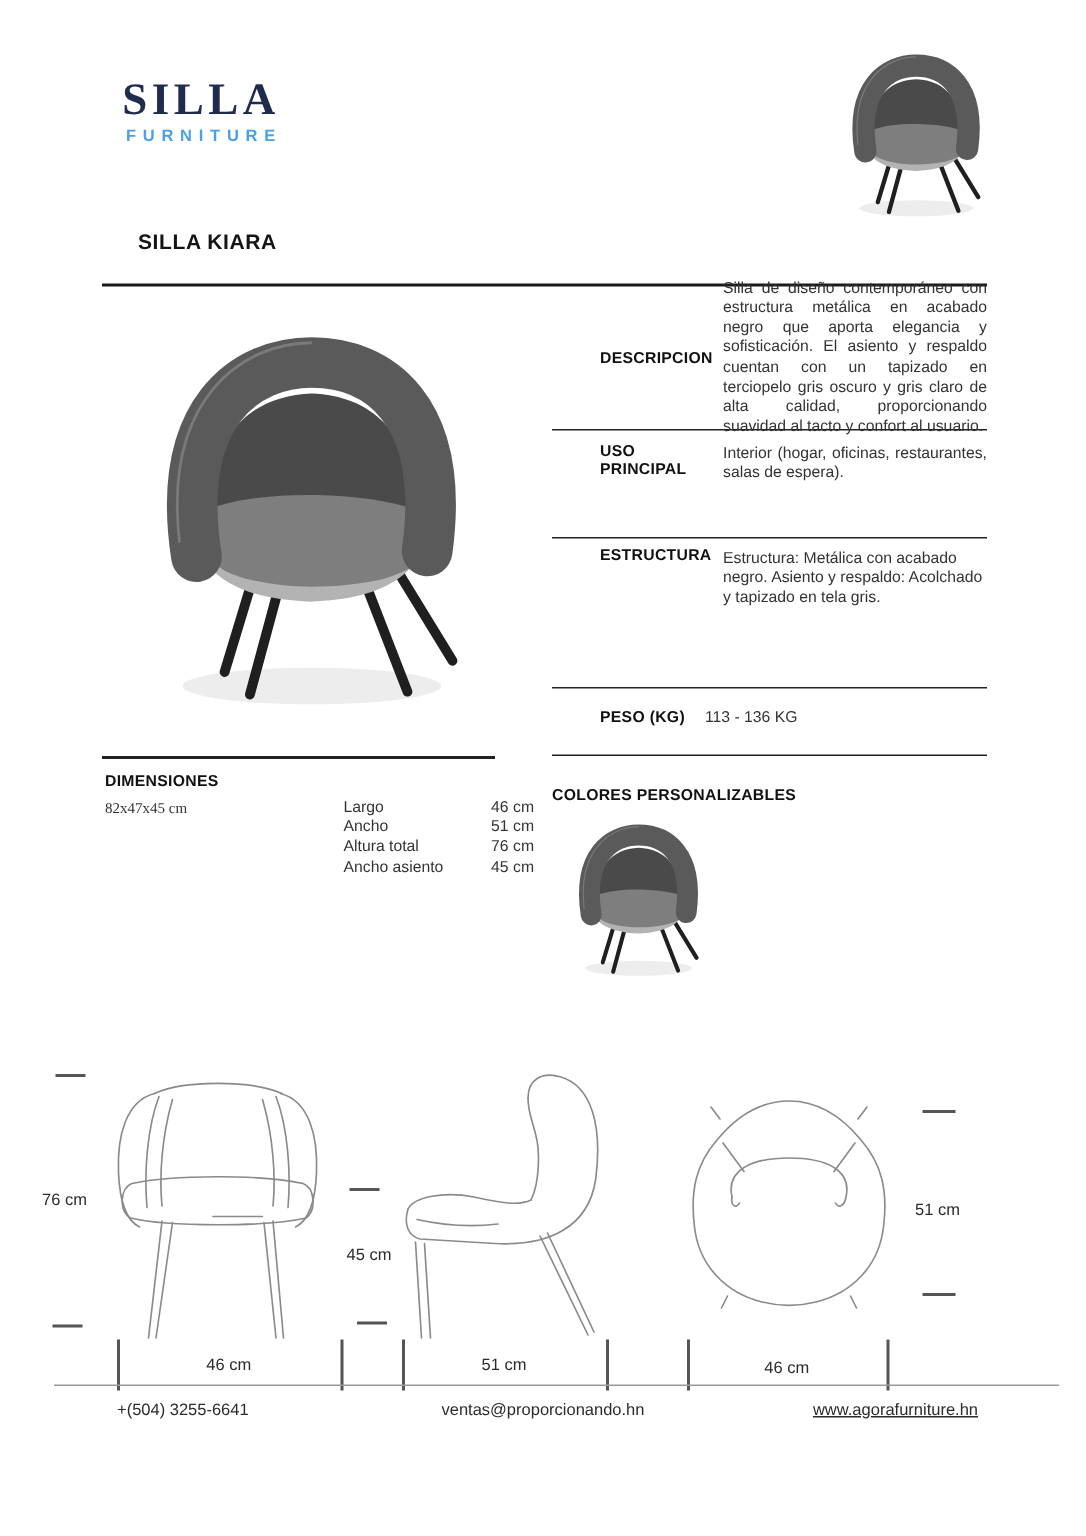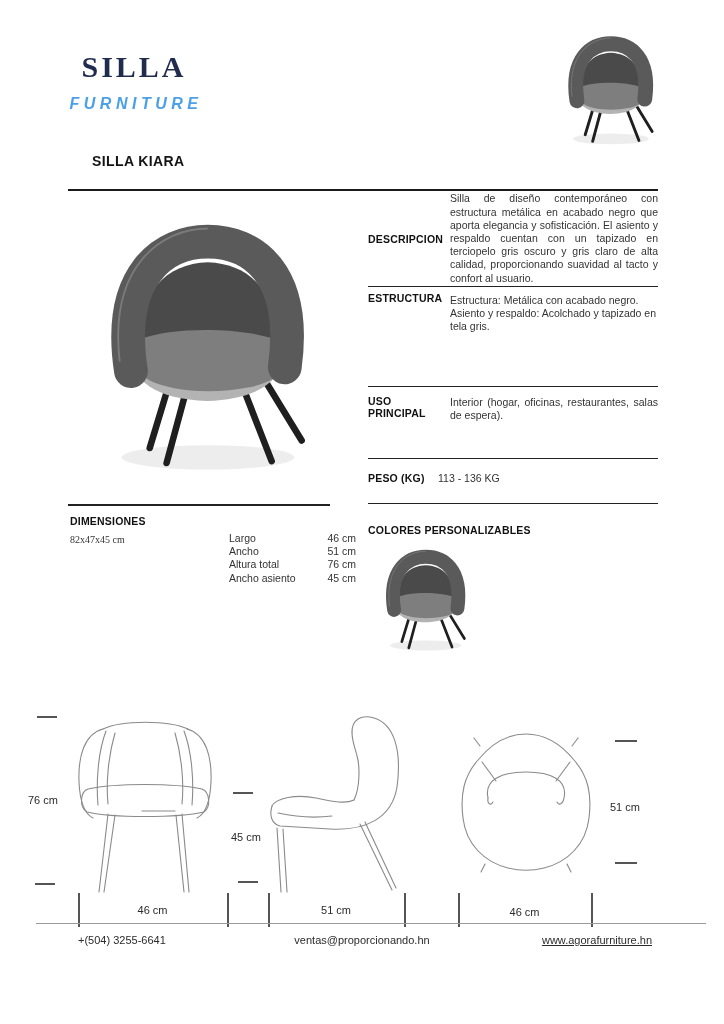--- a/index.html
+++ b/index.html
@@ -9,36 +9,36 @@
     position:relative; width:724px; height:1024px; background:#ffffff;
     overflow:hidden; margin:0 auto;
   }
   
   .logo { position:absolute; left:64px; top:50px; width:140px; text-align:center; }
   .logo .name {
     font-family:"Liberation Serif", serif; font-weight:bold; font-size:30px;
     letter-spacing:3px; color:#1f2c4d; line-height:34px;
   }
   .logo .tagline {
-    font-size:16px; letter-spacing:4.5px; color:#4ba0e8; font-weight:bold;
-    margin-top:11px; padding-left:4px;font-style:italic;
+    font-size:11px; letter-spacing:4.5px; color:#4ba0e8; font-weight:bold;
+    margin-top:1px; padding-left:4px;
   }
   .chair-top { position:absolute; left:548px; top:22px; width:124px; height:132px; }
   
   .page-title {
     position:absolute; left:80px; top:153px; font-size:14px; font-weight:bold;
     letter-spacing:0.4px; color:#141414;margin-left:12px;
   }
   .title-rule { position:absolute; left:68px; top:189px; width:590px; height:2px; background:#1a1a1a; }
   
   .chair-main { position:absolute; left:56px; top:206px; width:300px; height:272px; }
   
   .right-col { position:absolute; left:368px; top:191px; width:290px; }
   .spec { display:flex; border-bottom:1.5px solid #222; }
-  .spec .lbl { width:82px; flex:0 0 82px; font-size:10.5px; font-weight:bold; letter-spacing:0.2px; color:#111; }
+  .spec .lbl { width:82px; flex:0 0 82px; font-size:10.5px; font-weight:bold; letter-spacing:0.2px; color:#111;margin-left:32px; }
   .spec .txt { flex:1; font-size:10.5px; line-height:13.2px; color:#333; }
   .spec-1 { height:96px; align-items:center; }
   .spec-1 .txt { text-align:justify; padding:3px 0 3px 0; }
   .spec-2 { height:100px; padding-top:5px; }
   .spec-2 .txt { padding-top:2px; }
   .spec-3 { height:72px; padding-top:8px; }
   .spec-3 .txt { text-align:justify; padding-top:1px; }
   .spec-4 { height:45px; padding-top:13px; }
   .spec-4 .lbl { width:70px; flex:0 0 70px; }
   
@@ -100,27 +100,27 @@
 
   <svg class="chair-main" viewBox="0 0 300 290">
       <use href="#chair-sym"></use>
     </svg>
 
   <div class="right-col">
     <div class="spec spec-1">
       <div class="lbl">DESCRIPCION</div>
       <div class="txt">Silla de diseño contemporáneo con estructura metálica en acabado negro que aporta elegancia y sofisticación. El asiento y respaldo cuentan con un tapizado en terciopelo gris oscuro y gris claro de alta calidad, proporcionando suavidad al tacto y confort al usuario.</div>
     </div>
+    <div class="spec spec-3">
+      <div class="lbl">USO PRINCIPAL</div>
+      <div class="txt">Interior (hogar, oficinas, restaurantes, salas de espera).</div>
+    </div>
     <div class="spec spec-2">
       <div class="lbl">ESTRUCTURA</div>
       <div class="txt">Estructura: Metálica con acabado negro. Asiento y respaldo: Acolchado y tapizado en tela gris.</div>
-    </div>
-    <div class="spec spec-3">
-      <div class="lbl">USO PRINCIPAL</div>
-      <div class="txt">Interior (hogar, oficinas, restaurantes, salas de espera).</div>
     </div>
     <div class="spec spec-4">
       <div class="lbl">PESO (KG)</div>
       <div class="txt">113 - 136 KG</div>
     </div>
   </div>
 
   <div class="dims-rule"></div>
   <div class="dims-heading">DIMENSIONES</div>
   <div class="dims-summary">82x47x45 cm</div>

